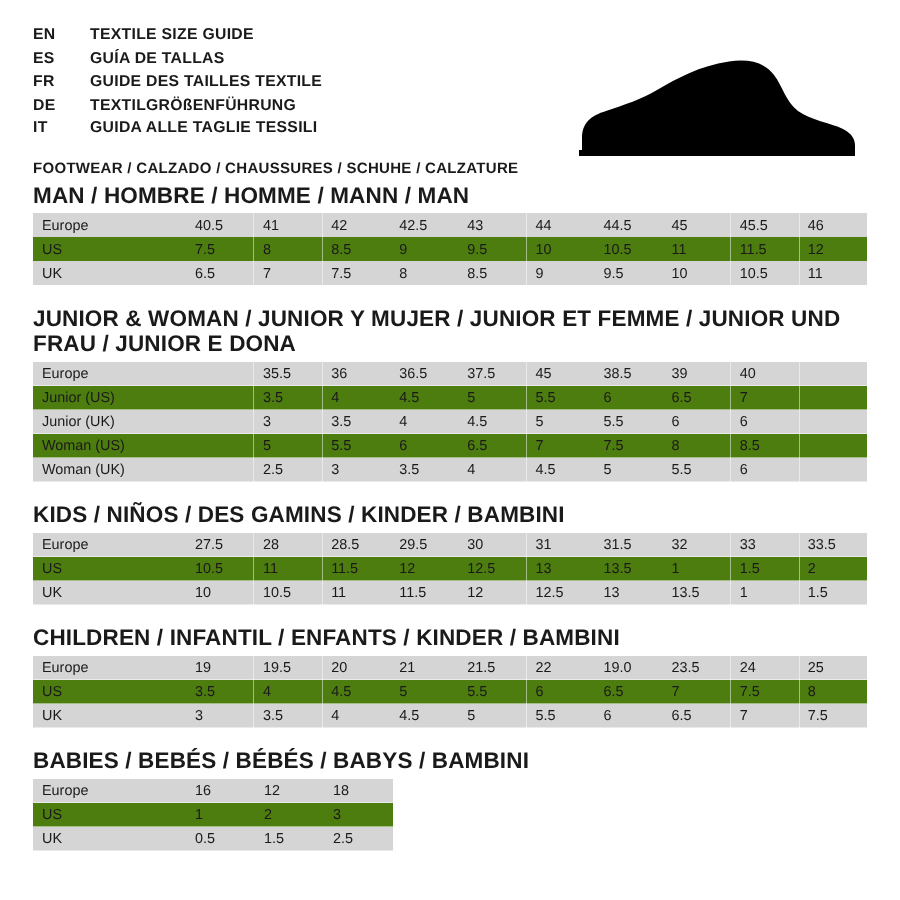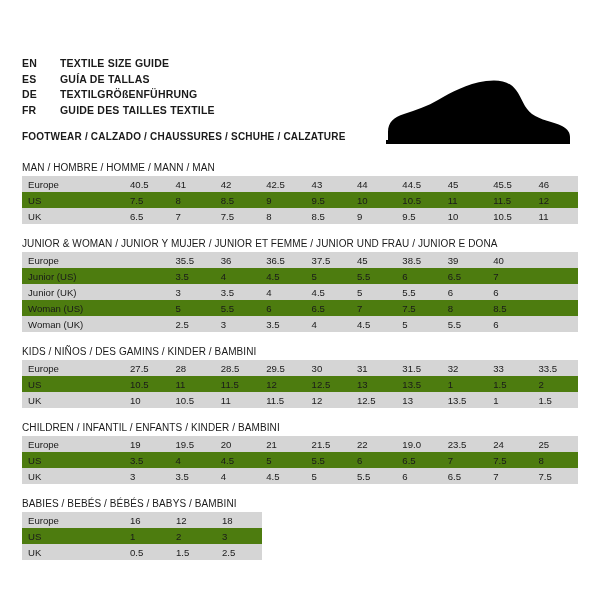--- a/index.html
+++ b/index.html
@@ -19,21 +19,20 @@
     width: 600px;
     height: 600px;
     box-sizing: border-box;
     padding: 16px 22px 0 22px;
   }
 
   
   .header {
     position: relative;
     height: 92px;
-    margin-top: 40px;
   }
   .lang-list {
     display: block;
   }
   .lang-row {
     display: flex;
     align-items: baseline;
     font-size: 10.5px;
     line-height: 15.6px;
     font-weight: bold;
@@ -59,22 +58,22 @@
     right: 6px;
     width: 190px;
     height: 72px;
   }
 
   
   .section {
     margin-top: 14px;
   }
   .section-title {
-    font-size: 10px;
-    font-weight: normal;
+    font-size: 15px;
+    font-weight: bold;
     letter-spacing: 0.1px;
     margin-bottom: 3px;
   }
   table {
     border-collapse: collapse;
     width: 100%;
     table-layout: fixed;
   }
   td {
     font-size: 9.6px;
@@ -107,26 +106,30 @@
     <div class="lang-list">
         <div class="lang-row">
           <span class="lang-code">EN</span>
           <span class="lang-text">TEXTILE SIZE GUIDE</span>
         </div>
         <div class="lang-row">
           <span class="lang-code">ES</span>
           <span class="lang-text">GUÍA DE TALLAS</span>
         </div>
         <div class="lang-row">
+          <span class="lang-code">FR</span>
+          <span class="lang-text">GUIDE DES TAILLES TEXTILE</span>
+        </div>
+        <div class="lang-row">
           <span class="lang-code">DE</span>
           <span class="lang-text">TEXTILGRÖßENFÜHRUNG</span>
         </div>
         <div class="lang-row">
-          <span class="lang-code">FR</span>
-          <span class="lang-text">GUIDE DES TAILLES TEXTILE</span>
+          <span class="lang-code">IT</span>
+          <span class="lang-text">GUIDA ALLE TAGLIE TESSILI</span>
         </div>
       </div>
     <div class="footwear-line">FOOTWEAR / CALZADO / CHAUSSURES / SCHUHE / CALZATURE</div>
 
     <div class="shoe-wrap">
       <svg viewBox="0 0 190 72" width="190" height="72" aria-hidden="true">
         <path fill="#000000" d="M6 56 C6 46 12 41 22 38 C34 34 46 30 56 24 C70 16 84 8 104 5 C118 3 128 6 134 14 C140 22 142 32 150 38 C158 44 172 46 180 50 C186 53 188 57 188 61 L188 64 L6 64 Z"></path>
         <path fill="#000000" d="M4 64 L188 64 L188 68 L4 68 Z"></path>
       </svg>
     </div>

